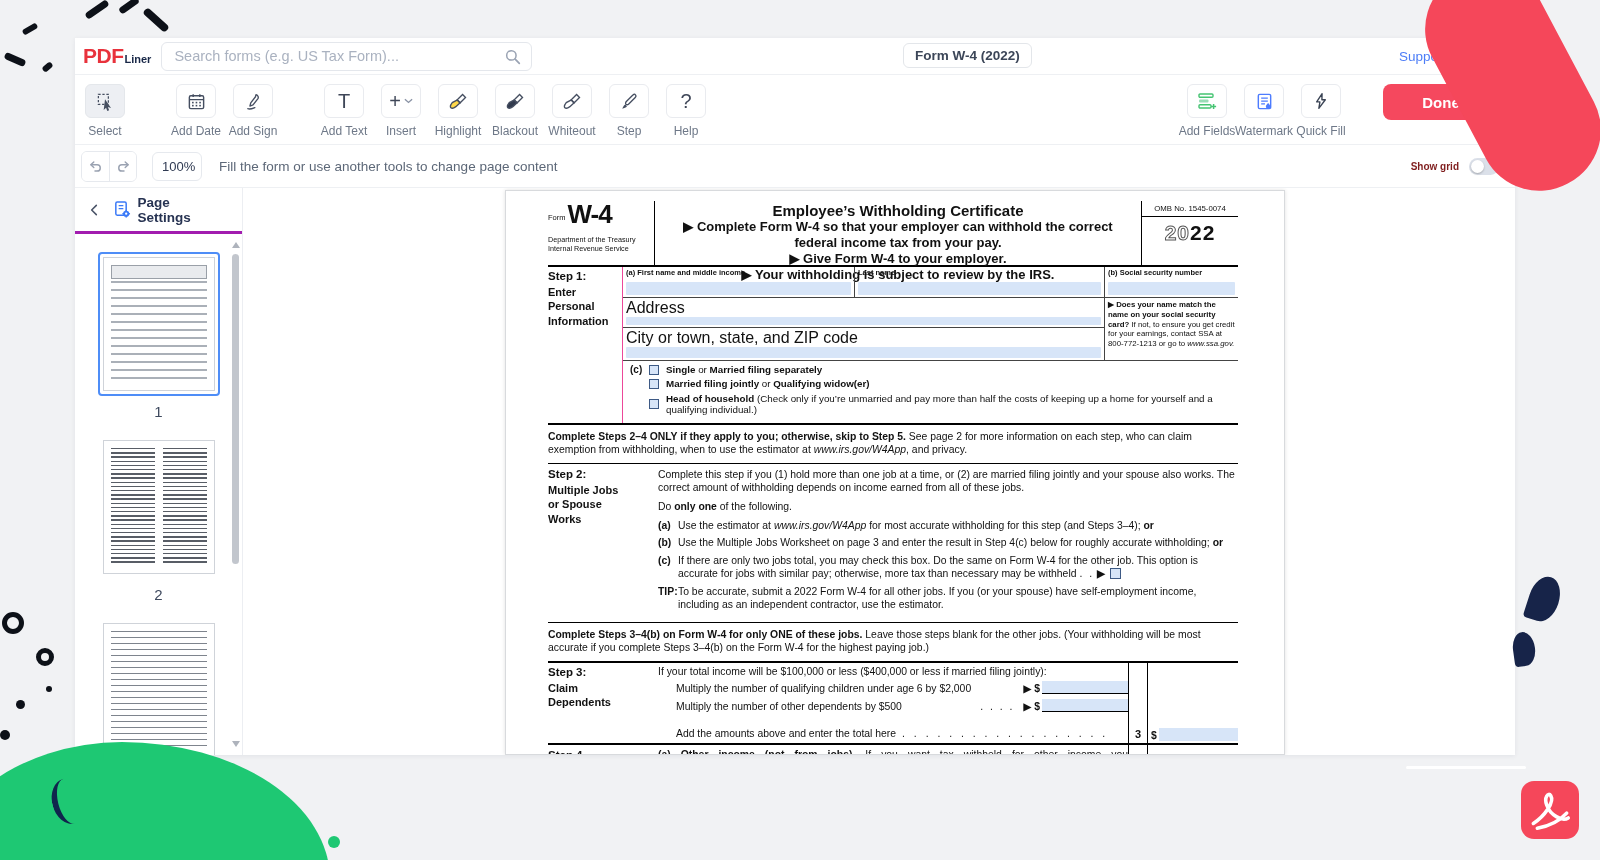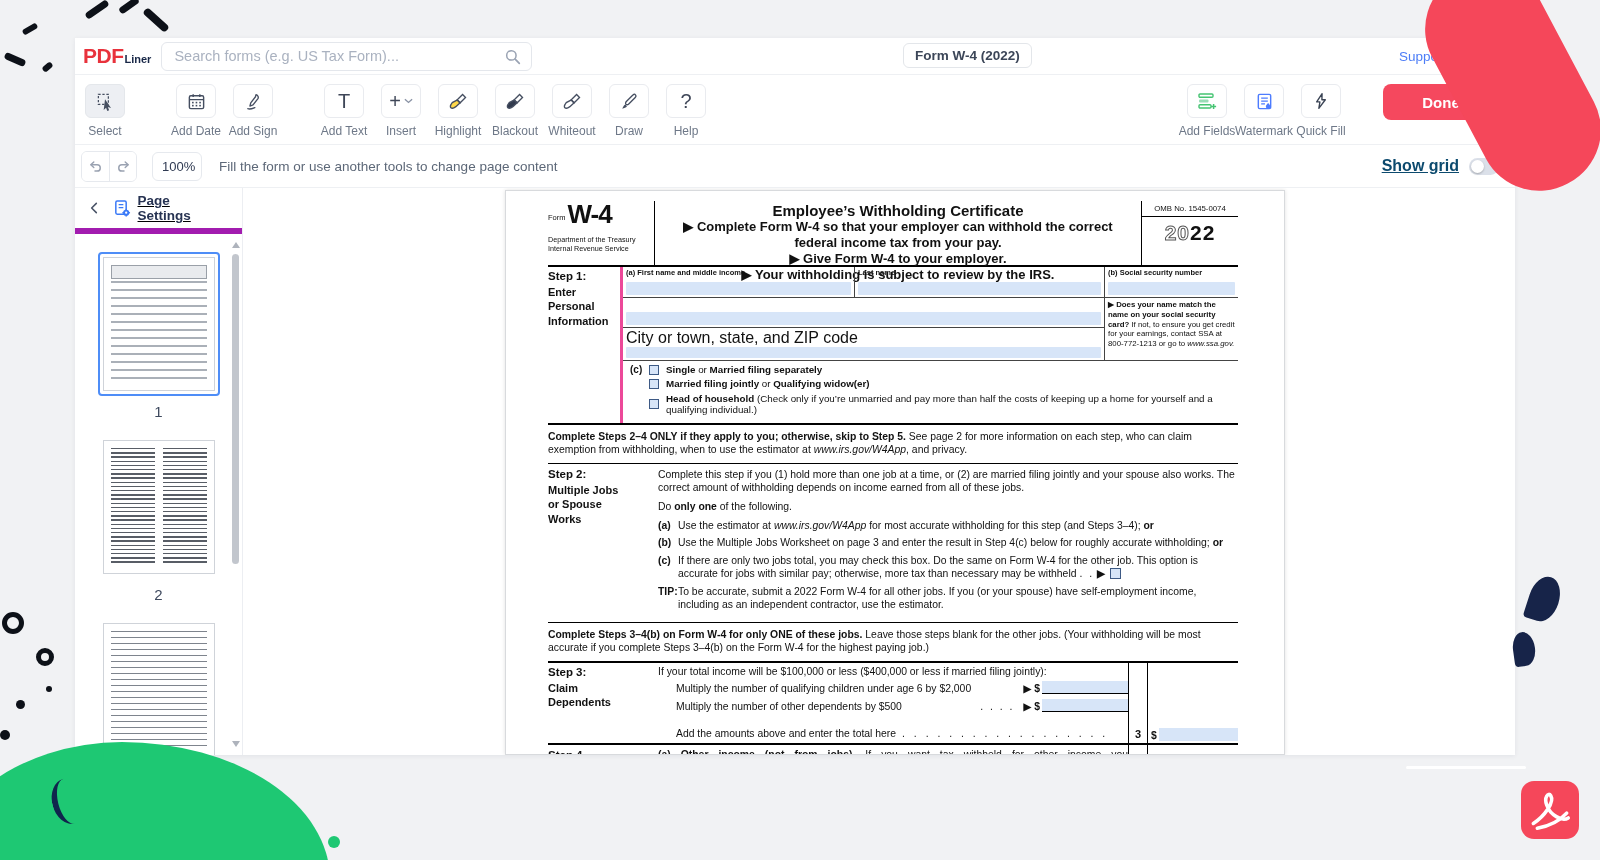--- a/index.html
+++ b/index.html
@@ -70,31 +70,31 @@
                 padding:0 16px 0 6px; }
   .ur { display:flex; border:1px solid #e6e9ee; border-radius:6px; overflow:hidden; }
   .ur .urbtn { width:27px; height:29px; display:flex; align-items:center; justify-content:center;
                background:#fff; cursor:pointer; }
   .ur .urbtn + .urbtn { border-left:1px solid #e6e9ee; }
   .zoom-select { margin-left:15px; width:50px; height:29px; border:1px solid #e6e9ee; border-radius:6px;
                  display:flex; align-items:center; justify-content:space-between; padding:0 9px;
                  font-size:13px; color:#2f3a52; cursor:pointer; }
   .hint { margin-left:17px; font-size:13.5px; color:#5d6878; }
   .grid-ctl { margin-left:auto; display:flex; align-items:center; gap:10px; }
-  .grid-ctl .lbl { font-size:16px; font-weight:700; color:#0c4a6e;text-decoration:underline; }
+  .grid-ctl .lbl { font-size:10px; font-weight:700; color:#7f1d1d; }
   .toggle { width:30px; height:17px; border-radius:9px; background:#dbe0e9; position:relative; cursor:pointer; }
   .toggle .knob { position:absolute; left:2px; top:2px; width:13px; height:13px; border-radius:50%;
                   background:#fff; box-shadow:0 1px 2px rgba(0,0,0,.25); }
 
   
   .content { display:flex; height:567px; }
 
   
   .sidebar { width:168px; border-right:1px solid #eceef2; position:relative; }
-  .side-head { height:46px; border-bottom:6px solid #a21caf; display:flex; align-items:center;text-decoration:underline; }
+  .side-head { height:46px; border-bottom:3px solid #a21caf; display:flex; align-items:center; }
   .backbtn { width:38px; display:flex; justify-content:center; cursor:pointer; }
   .ps { display:flex; align-items:center; gap:6px; margin:0 auto; padding-right:16px; cursor:pointer; }
   .ps .t { font-size:13.5px; font-weight:700; color:#273352; }
   .thumbs { padding-top:18px; display:flex; flex-direction:column; align-items:center; overflow:hidden;
             height:521px; }
   .thwrap { padding:3px; border:2px solid transparent; border-radius:4px; cursor:pointer; }
   .thwrap.sel { border-color:#4e8df7; }
   .th { width:112px; height:134px; background:#fff; border:1px solid #cfd3d9; position:relative; overflow:hidden; }
   .pnum { font-size:15px; color:#3f4a5f; margin:7px 0 15px; }
   .th .fill { position:absolute; inset:7px; }
@@ -136,21 +136,21 @@
   .fh-mid { flex:1; border-left:1px solid #000; border-right:1px solid #000; padding:1px 6px 0; }
   .fh-title { font-size:15px; font-weight:700; text-align:center; line-height:1.15; }
   .fh-b { font-size:13px; font-weight:700; text-align:center; line-height:1.22; }
   .fh-right { width:96px; }
   .fh-omb { font-size:7.8px; text-align:center; padding:3px 2px 3px; border-bottom:1px solid #000; }
   .fh-year { text-align:center; font-size:21px; padding-top:4px; letter-spacing:1px; }
   .yr-out { color:#fff; -webkit-text-stroke:1px #555; font-weight:700; }
   .yr-b { font-weight:800; color:#111; }
 
   .step1 { display:flex; border-bottom:2px solid #000; }
-  .s-label { width:75px; border-right:3px solid #ec4899; padding:3px 4px 16px 0; }
+  .s-label { width:75px; border-right:1px solid #ec4899; padding:3px 4px 16px 0; }
   .stept { font-size:11.5px; font-weight:700; margin-bottom:3px; }
   .stepsub { font-size:11px; font-weight:700; white-space:pre-line; line-height:1.3; }
   .s1f { flex:1; display:flex; flex-direction:column; }
   .r1 { display:flex; height:31px; border-bottom:1px solid #444; }
   .cell { display:flex; flex-direction:column; padding:1px 3px 2px; }
   .cell .tl { font-size:7.5px; font-weight:700; }
   .c1 { width:232px; border-right:1px solid #444; }
   .c2 { width:250px; border-right:1px solid #444; }
   .c3 { flex:1; }
   .inp { background:#d7e5f8; height:13px; margin-top:auto; border-radius:1px; }
@@ -338,21 +338,21 @@
       <div class="tool-label">Whiteout</div>
     </div>
 
     <div class="tool">
       <div class="tool-box">
         <svg width="19" height="19" viewBox="0 0 20 20">
           <path d="M15.6 2.4 c1.6 1.6 1.6 2.2 .2 3.6 l-6.6 6.6 c-.9 .9 -2.2 1.1 -2.9 .4 -.7 -.7 -.5 -2 .4 -2.9 l6.6 -6.6 c.9 -.9 1.5 -1.8 2.3 -1.1 z" fill="none" stroke="#454e60" stroke-width="1.4"></path>
           <path d="M5.6 13.2 c-1.3 .4 -2.3 2.3 -3.2 4.3 1.9 -.3 4 -.8 4.9 -2.4" fill="#454e60"></path>
         </svg>
       </div>
-      <div class="tool-label">Draw</div>
+      <div class="tool-label">Step</div>
     </div>
 
     <div class="tool">
       <div class="tool-box">
           <span class="glyph big">?</span>
         </div>
       <div class="tool-label">Help</div>
     </div>
 
     <div class="tool-right">
@@ -522,20 +522,21 @@
                 <div class="inp"></div>
               </div>
               <div class="cell c3">
                 <span class="tl">(b)   Social security number</span>
                 <div class="inp"></div>
               </div>
             </div>
             <div class="r23">
               <div class="r23-left">
                 <div class="addr">
+                  <span class="tl">Address</span>
                   <div class="inp"></div>
                 </div>
                 <div class="city">
                   <span class="tl">City or town, state, and ZIP code</span>
                   <div class="inp"></div>
                 </div>
               </div>
               <div class="notebox">
                 <span class="fb">▶ Does your name match the name on your social security card?</span><span> If not, to ensure you get credit for your earnings, contact SSA at 800-772-1213 or go to </span><span class="fi">www.ssa.gov.</span>
               </div>

